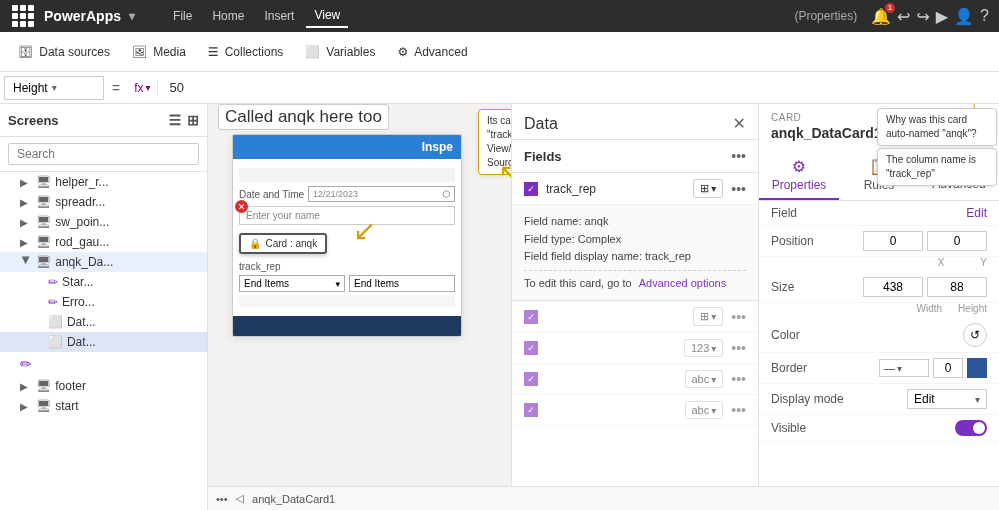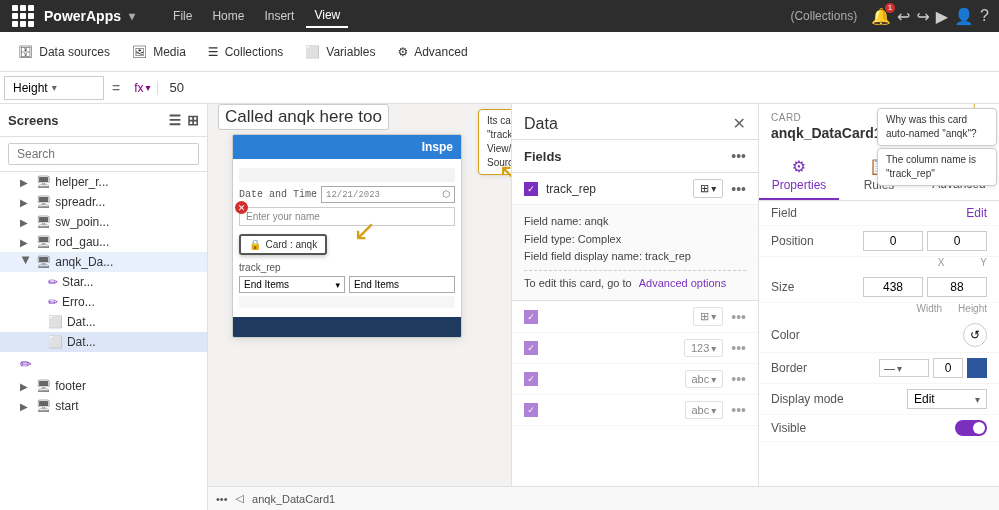--- a/index.html
+++ b/index.html
@@ -105,21 +105,21 @@
     <span>PowerApps</span>
     <span style="color:#aaa;font-size:12px;">▾</span>
   </div>
   <div class="titlebar-nav">
     <span style="color:#ccc;font-size:12px;padding:4px 8px;cursor:pointer;">File</span>
     <span style="color:#ccc;font-size:12px;padding:4px 8px;cursor:pointer;">Home</span>
     <span style="color:#ccc;font-size:12px;padding:4px 8px;cursor:pointer;">Insert</span>
     <span style="color:white;font-size:12px;padding:4px 8px;cursor:pointer;border-bottom:2px solid white;">View</span>
   </div>
   <div style="margin-left:auto;display:flex;align-items:center;gap:6px;">
-    <span style="color:#aaa;font-size:12px;margin-right:8px;">(Collections)</span>
+    <span style="color:#aaa;font-size:12px;margin-right:8px;">(Properties)</span>
     <span style="color:#ccc;font-size:16px;position:relative;">🔔<span style="position:absolute;top:-4px;right:-4px;background:#d32f2f;color:white;border-radius:50%;width:10px;height:10px;font-size:8px;display:flex;align-items:center;justify-content:center;">1</span></span>
     <span style="color:#ccc;font-size:16px;">↩</span>
     <span style="color:#ccc;font-size:16px;">↪</span>
     <span style="color:#ccc;font-size:16px;">▶</span>
     <span style="color:#ccc;font-size:16px;">👤</span>
     <span style="color:#ccc;font-size:16px;">?</span>
   </div>
 </div>
 
 <div class="menubar">
@@ -240,21 +240,21 @@
     </div>
 
     <div style="position:absolute;top:30px;left:24px;width:230px;background:white;border:1px solid #ccc;border-radius:2px;box-shadow:0 2px 8px rgba(0,0,0,0.1);overflow:hidden;">
       <div style="background:#2b7fd4;color:white;font-size:12px;font-weight:600;padding:5px 8px;text-align:right;">
         <span>Inspe</span>
       </div>
       <div style="padding:6px;">
         
         <div style="background:#e8e8e8;height:14px;margin:3px 0;border-radius:2px;opacity:0.5;"></div>
         
-        <div style="display:flex;align-items:center;gap:4px;margin:4px 0;font-family:Liberation Mono, monospace;">
+        <div style="display:flex;align-items:center;gap:4px;margin:4px 0;">
           <span style="font-size:10px;color:#555;">Date and Time</span>
           <div style="border:1px solid #aaa;padding:2px 4px;font-size:10px;background:white;flex:1;display:flex;align-items:center;justify-content:space-between;">
             <span style="color:#888;font-size:9px;">12/21/2023</span>
             <span style="font-size:9px;color:#555;">⬡</span>
           </div>
         </div>
         
         <div style="position:relative;margin:4px 0;">
           <span style="position:absolute;top:-6px;left:-4px;background:#d32f2f;color:white;border-radius:50%;width:13px;height:13px;font-size:9px;display:flex;align-items:center;justify-content:center;z-index:5;">✕</span>
           <div style="border:1px solid #ccc;padding:3px 6px;font-size:10px;color:#888;background:white;">

